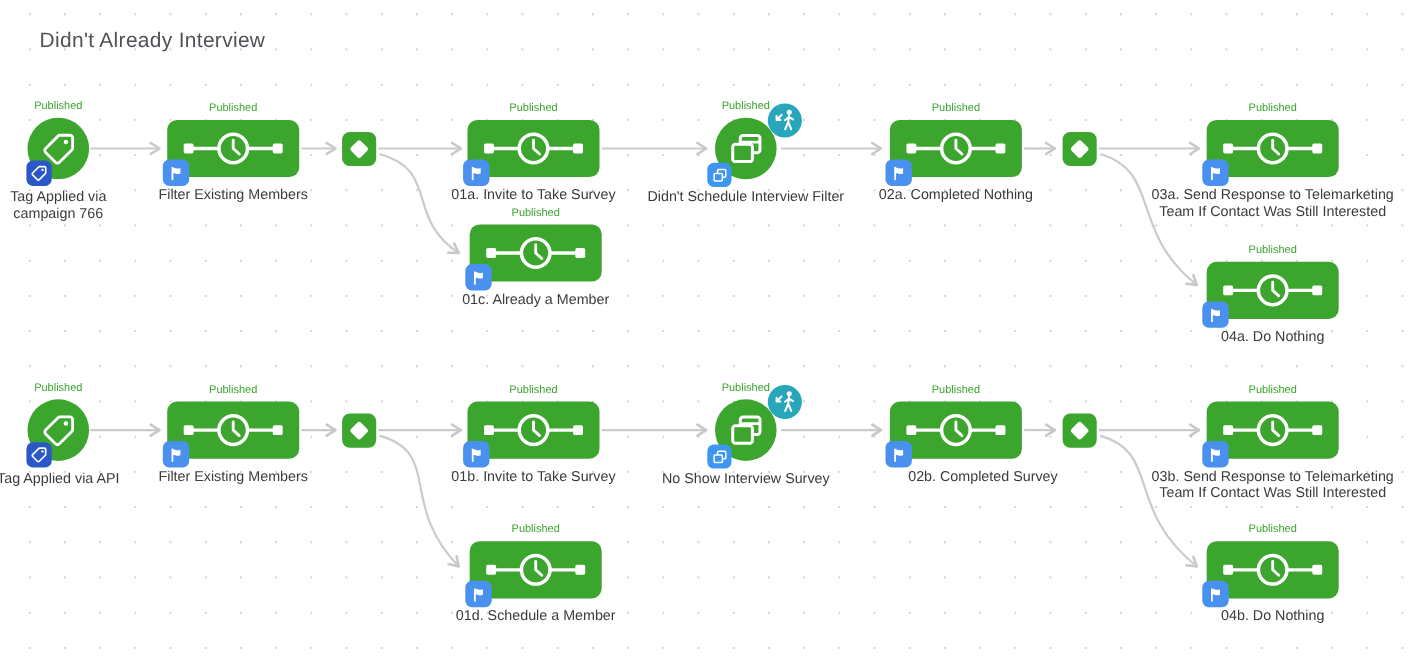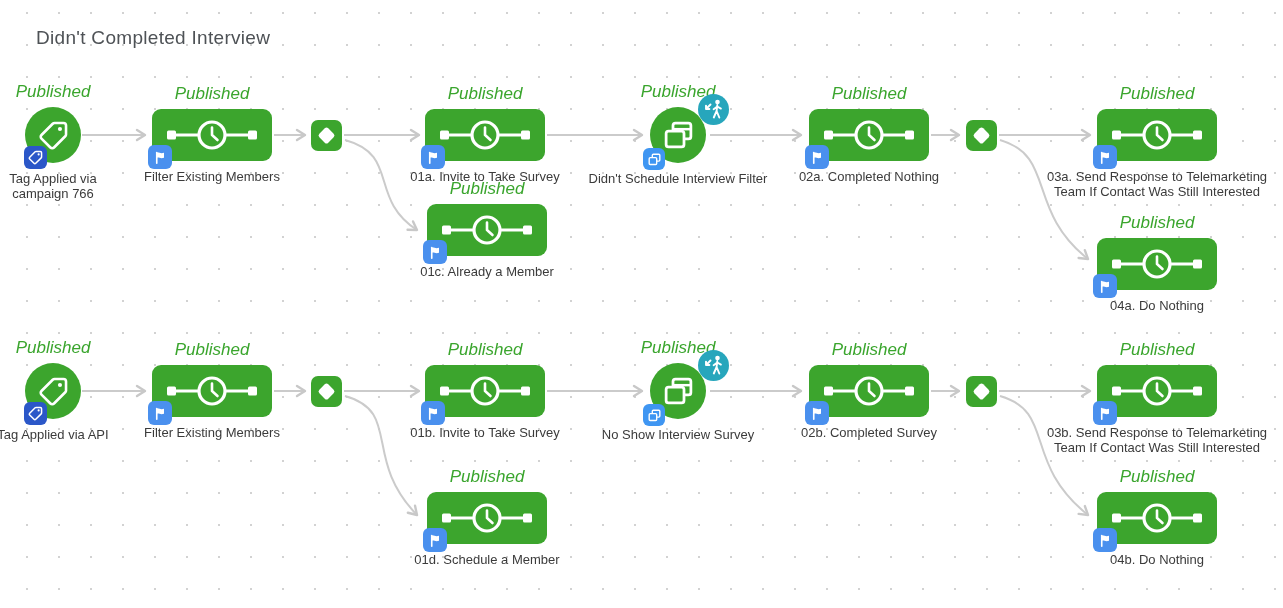--- a/index.html
+++ b/index.html
@@ -29,21 +29,21 @@
   .node{position:absolute;}
   .shape{
     position:absolute;left:0;top:0;right:0;bottom:0;background:var(--green);
     display:flex;align-items:center;justify-content:center;
   }
   .shape-rect{border-radius:9px;}
   .shape-circle{border-radius:50%;}
   .shape-diamond{border-radius:7px;}
   .published{
     position:absolute;bottom:calc(100% + 5px);left:50%;transform:translateX(-50%);
-    color:var(--pub-green);font-size:17px;white-space:nowrap;z-index:1;font-style:italic;
+    color:var(--pub-green);font-size:10px;white-space:nowrap;z-index:1;
   }
   .node-label{
     position:absolute;top:calc(100% + 9px);left:50%;transform:translateX(-50%);
     color:var(--label-gray);font-size:13px;line-height:14.5px;text-align:center;
   }
   .badge{
     position:absolute;display:flex;align-items:center;justify-content:center;z-index:2;
   }
   .badge-flag{width:24px;height:24px;background:var(--flag-blue);border-radius:6px;left:-4px;bottom:-8px;}
   .badge-tag{width:23px;height:23px;background:var(--tag-blue);border-radius:6px;left:-1px;bottom:-6px;}
@@ -72,21 +72,21 @@
       <path d="M82,391 H145" class="edge" marker-end="url(#ah)"></path>
       <path d="M274,391 H305" class="edge" marker-end="url(#ah)"></path>
       <path d="M344,391 H419" class="edge" marker-end="url(#ah)"></path>
       <path d="M547,391 H642" class="edge" marker-end="url(#ah)"></path>
       <path d="M710,391 H801" class="edge" marker-end="url(#ah)"></path>
       <path d="M931,391 H959" class="edge" marker-end="url(#ah)"></path>
       <path d="M999,391 H1090" class="edge" marker-end="url(#ah)"></path>
       <path d="M345,396 C402,412 362,458 417,515" class="edge" marker-end="url(#ah)"></path>
       <path d="M1000,396 C1056,412 1022,462 1088,515" class="edge" marker-end="url(#ah)"></path>
     </svg>
-<div class="wf-title" style="left: 36px; top: 27px;">Didn't Completed Interview</div>
+<div class="wf-title" style="left: 36px; top: 27px;">Didn't Already Interview</div>
     <div class="node" style="left: 25px; top: 107px; width: 56px; height: 56px;">
       <div class="shape shape-circle">
         <svg width="31" height="31" viewBox="0 0 24 24">
       <g transform="scale(-1,1) translate(-24,0)">
         <path d="M21.3 11.6 L12.6 2.9 C12.2 2.5 11.7 2.3 11.2 2.3 H4.3 C3.2 2.3 2.3 3.2 2.3 4.3 V11.2 C2.3 11.7 2.5 12.2 2.9 12.6 L11.6 21.3 C12.4 22.1 13.6 22.1 14.4 21.3 L21.3 14.4 C22.1 13.6 22.1 12.4 21.3 11.6 Z" fill="none" stroke="#fff" stroke-width="2"></path>
         <circle cx="7" cy="7" r="1.6" fill="#fff"></circle>
       </g>
         </svg>
       </div>
       <div class="published">Published</div>
@@ -364,21 +364,21 @@
       <div class="shape shape-rect">
         <svg width="96" height="36" viewBox="0 0 96 36">
       <line x1="6" y1="18" x2="90" y2="18" stroke="#fff" stroke-width="3"></line>
       <rect x="3" y="13.5" width="9" height="9" rx="1.5" fill="#fff"></rect>
       <rect x="84" y="13.5" width="9" height="9" rx="1.5" fill="#fff"></rect>
       <circle cx="48" cy="18" r="13" style="fill:#3CA52D" stroke="#fff" stroke-width="3.2"></circle>
       <path d="M48 18 V10.5 M48 18 L53.5 23" stroke="#fff" stroke-width="2.6" stroke-linecap="round" fill="none"></path>
     </svg>
       </div>
       <div class="published">Published</div>
-      <div class="node-label" style="width: 185px;">02b. Completed Survey</div>
+      <div class="node-label" style="width: 185px; text-align: right;">02b. Completed Survey</div>
       <div class="badge badge-flag">
         <svg width="15" height="15" viewBox="0 0 24 24">
       <path d="M6 21 V4" stroke="#fff" stroke-width="2.6" stroke-linecap="round"></path>
       <path d="M6 4.6 C9 2.6 12 6.8 17.6 4.4 V12.4 C12 14.8 9 10.6 6 12.6 Z" fill="#fff"></path>
     </svg>
       </div>
     </div>
     <div class="node" style="left: 966px; top: 376px; width: 31px; height: 31px;">
       <div class="shape shape-diamond">
         <svg width="31" height="31" viewBox="0 0 31 31">

